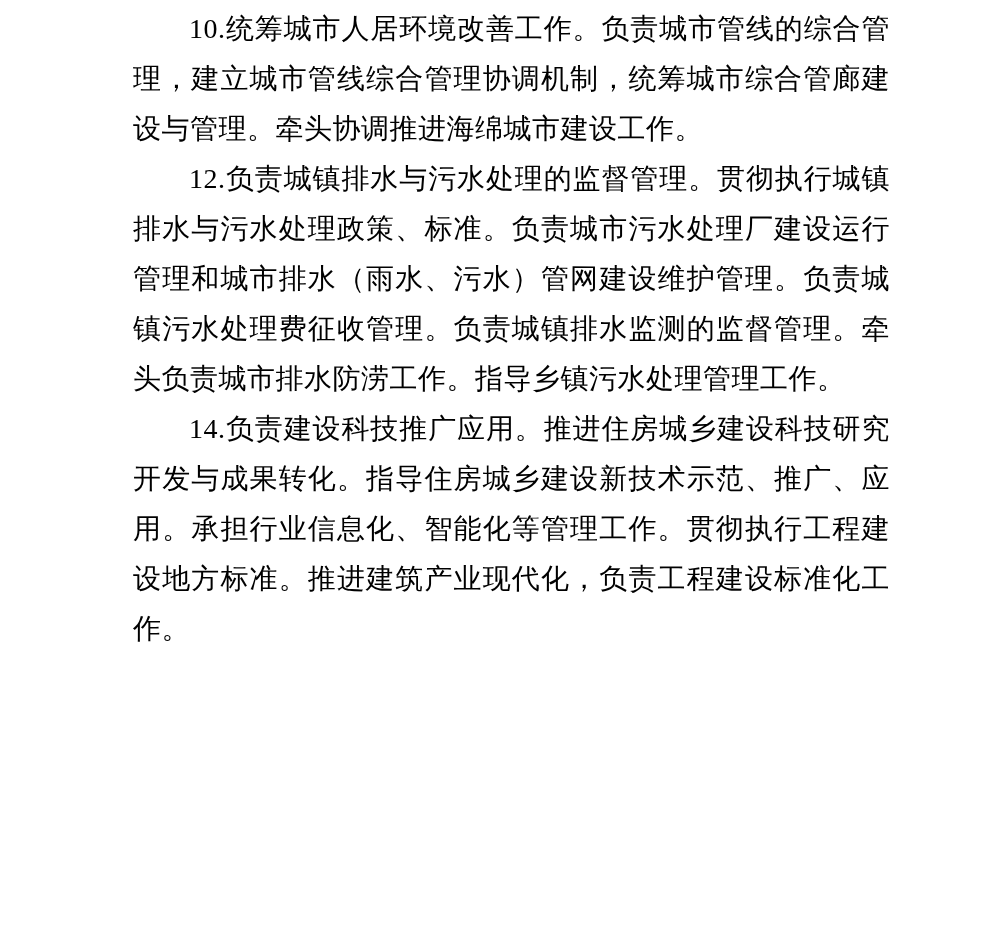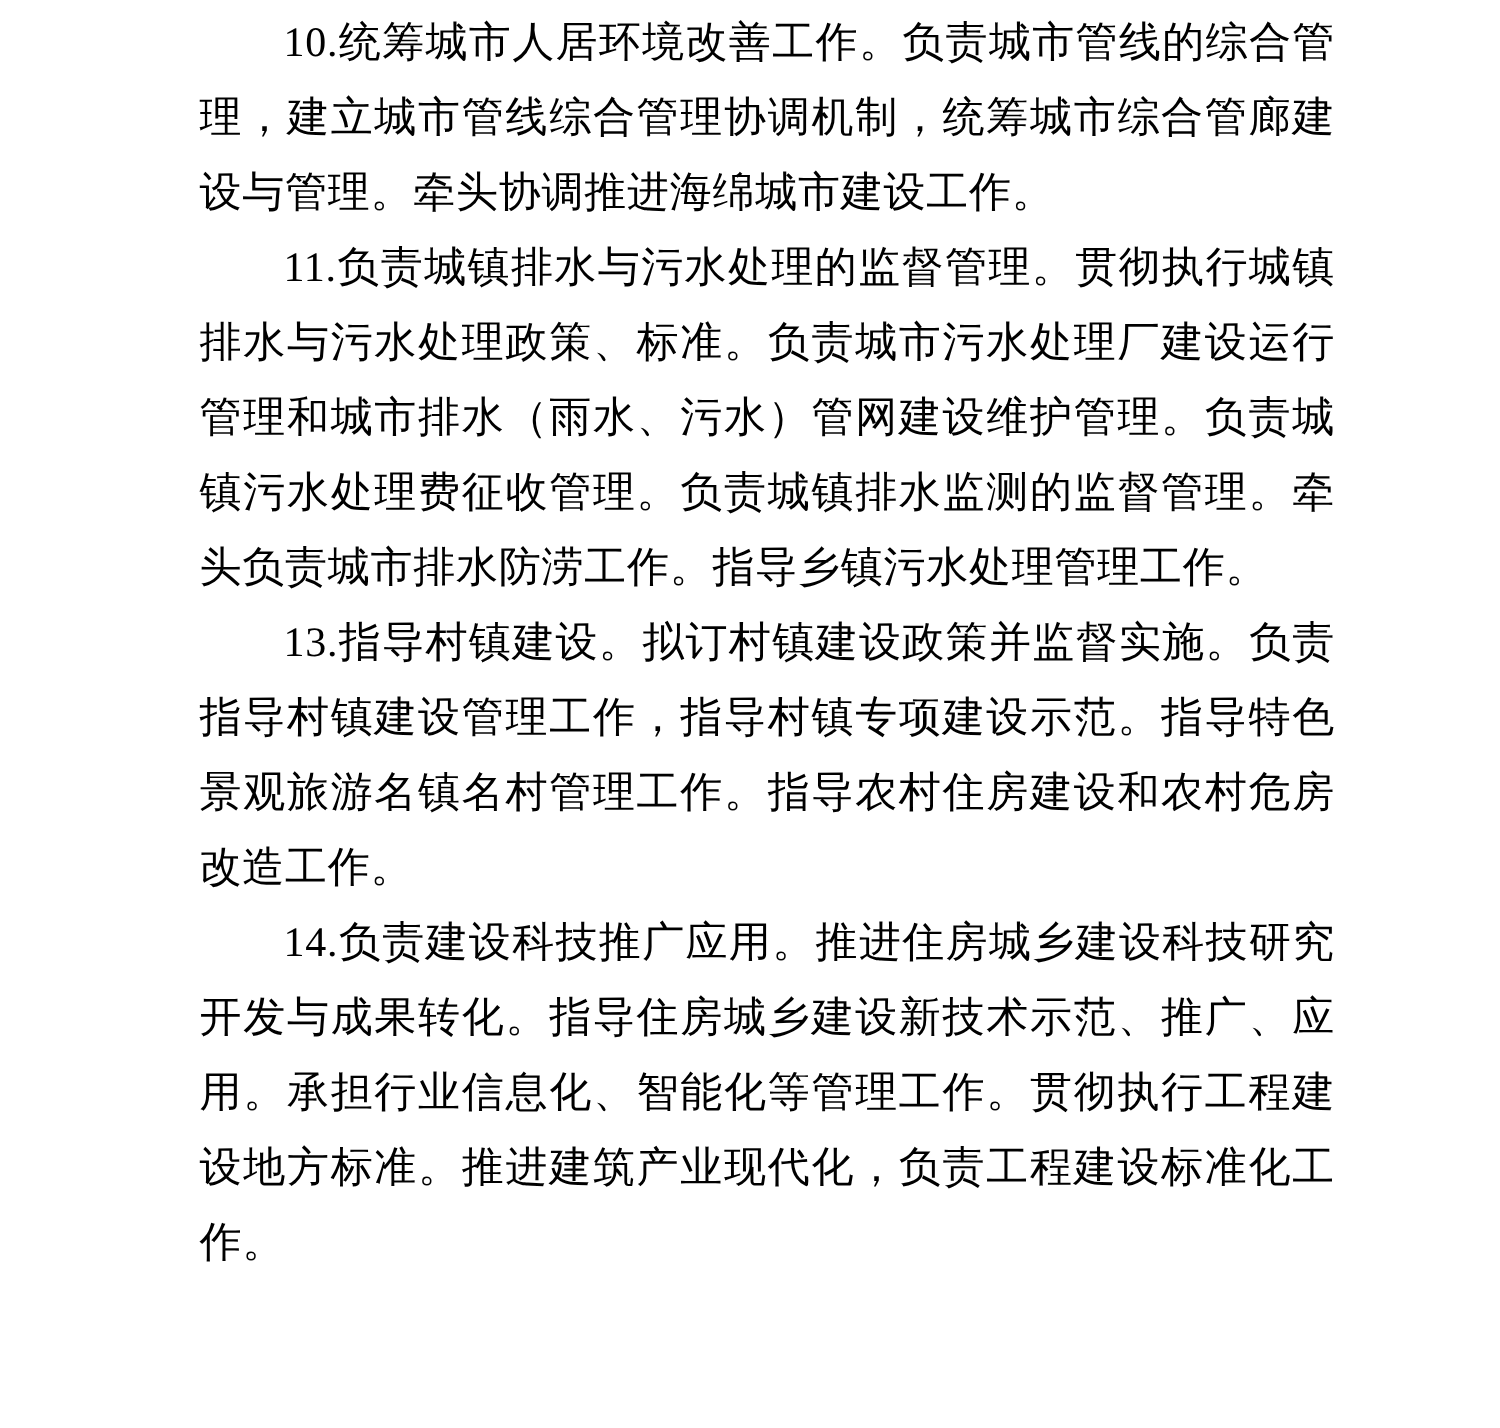--- a/index.html
+++ b/index.html
@@ -33,17 +33,16 @@
     letter-spacing: 0.5px;
     word-break: break-all;
   }
 </style>
 </head>
 <body>
 
 <div class="page">
   <div class="doc-body">
     <p>10.统筹城市人居环境改善工作。负责城市管线的综合管理，建立城市管线综合管理协调机制，统筹城市综合管廊建设与管理。牵头协调推进海绵城市建设工作。</p>
-    <p>11.负责城镇排水与污水处理的监督管理。贯彻执行城镇排水与污水处理政策、标准。负责城市污水处理厂建设运行管理和城市排水（雨水、污水）管网建设维护管理。负责城镇污水处理费征收管理。负责城镇排水监测的监督管理。牵头负责城市排水防涝工作。指导乡镇污水处理管理工作。</p>
-    <p>13.指导村镇建设。拟订村镇建设政策并监督实施。负责指导村镇建设管理工作，指导村镇专项建设示范。指导特色景观旅游名镇名村管理工作。指导农村住房建设和农村危房改造工作。</p>
+    <p>12.负责城镇排水与污水处理的监督管理。贯彻执行城镇排水与污水处理政策、标准。负责城市污水处理厂建设运行管理和城市排水（雨水、污水）管网建设维护管理。负责城镇污水处理费征收管理。负责城镇排水监测的监督管理。牵头负责城市排水防涝工作。指导乡镇污水处理管理工作。</p>
     <p>14.负责建设科技推广应用。推进住房城乡建设科技研究开发与成果转化。指导住房城乡建设新技术示范、推广、应用。承担行业信息化、智能化等管理工作。贯彻执行工程建设地方标准。推进建筑产业现代化，负责工程建设标准化工作。</p>
   </div>
 </div>
 
 </body></html>

